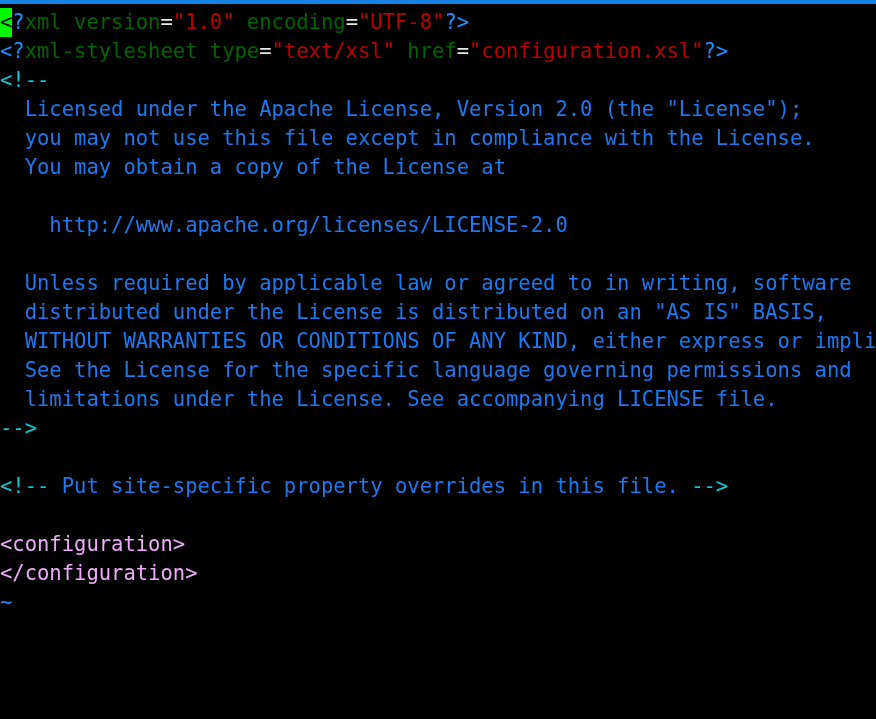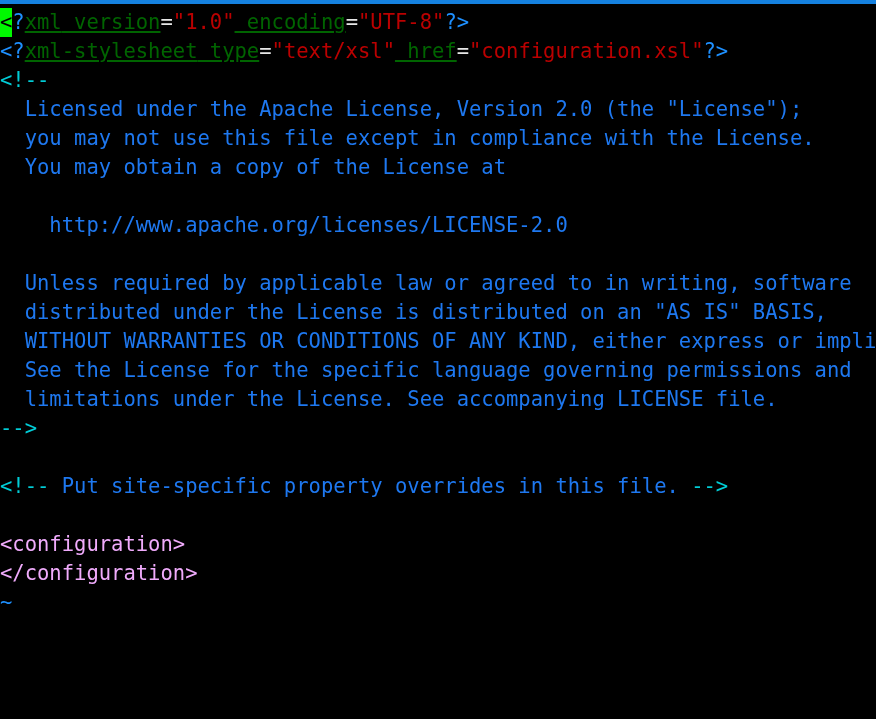--- a/index.html
+++ b/index.html
@@ -35,21 +35,21 @@
   }
 
   .line {
     height: 29px;
     white-space: pre;
     overflow: visible;
   }
 
   
   .tok-delim      { color: #1e90ff; }      
-  .tok-name       { color: #006400; text-decoration: underline; }      
+  .tok-name       { color: #006400; }      
   .tok-eq         { color: #e6e6e6; }      
   .tok-string     { color: #bb0000; }      
   .tok-cdelim     { color: #00cdd7; }      
   .tok-comment    { color: #1e78f0; }      
   .tok-tag        { color: #f0abfc; }      
   .tok-tilde      { color: #1e90ff; }      
 
   .cursor {
     background: #00f900;
     color: #000000;

